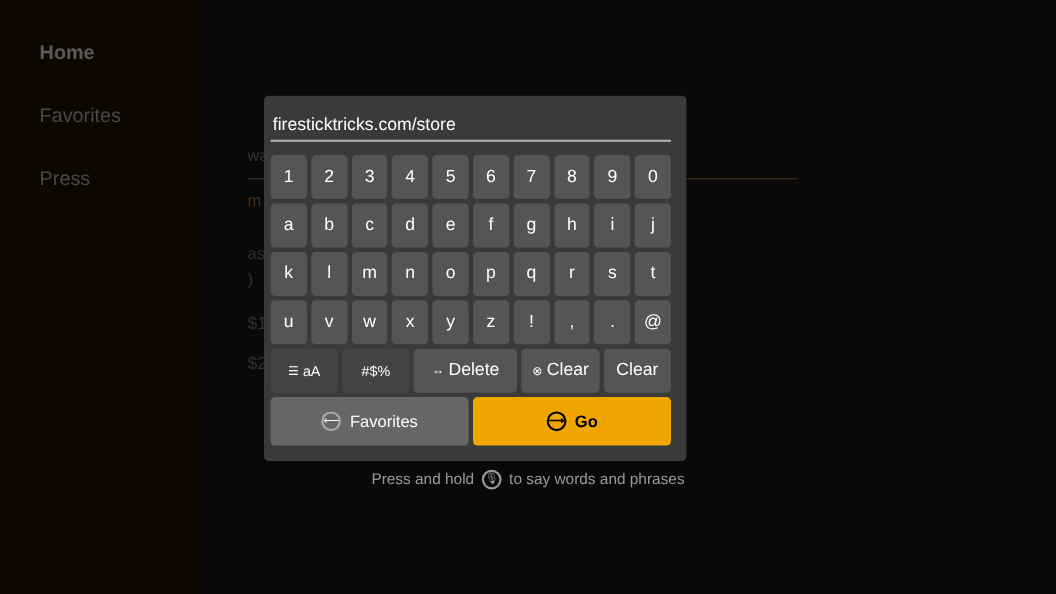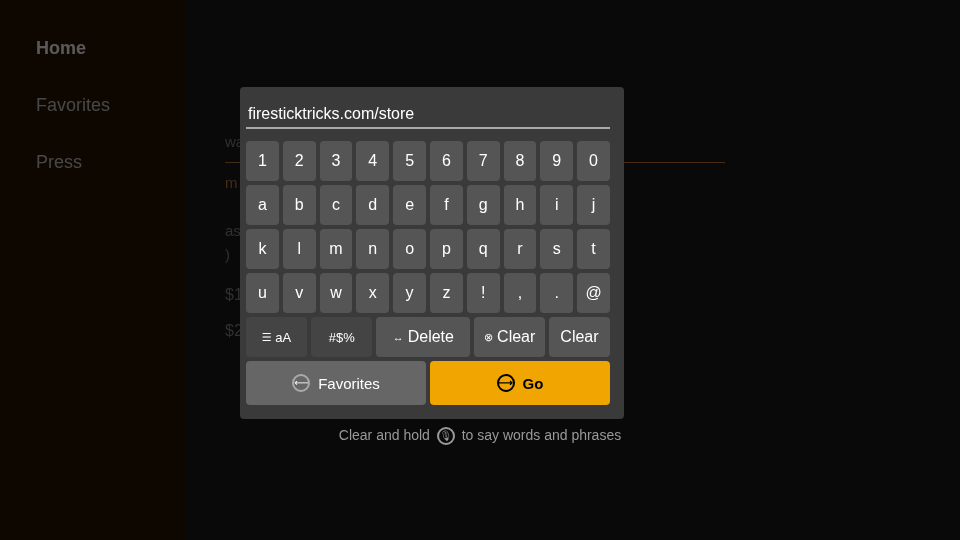--- a/index.html
+++ b/index.html
@@ -354,16 +354,16 @@
       <span>Favorites</span>
     </button>
     <button class="btn-go">
       <span class="arrow-circle" style="border-color:#000;">⟶</span>
       <span>Go</span>
     </button>
   </div>
 </div>
 
 <div class="bottom-hint">
-  <span>Clear and hold</span>
+  <span>Press and hold</span>
   <span class="mic-icon-inline">🎙</span>
   <span>to say words and phrases</span>
 </div>
 
 </body></html>

